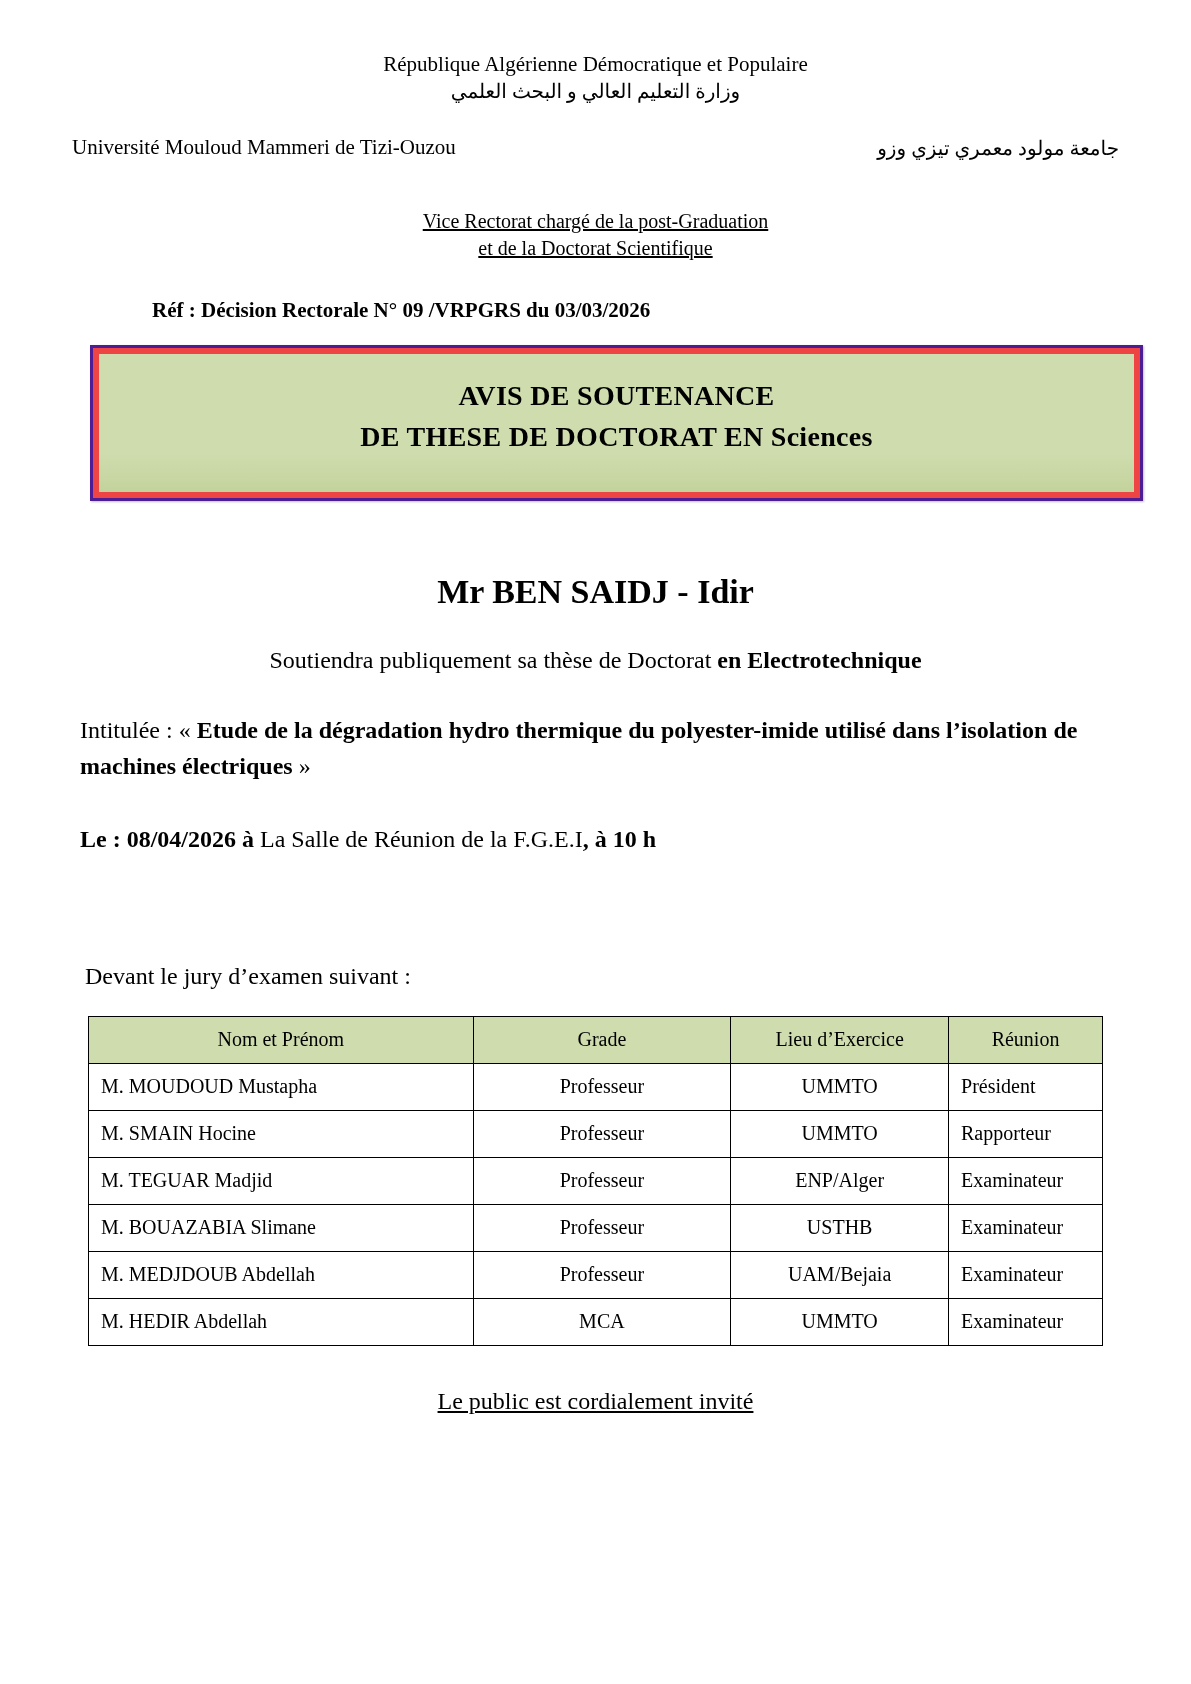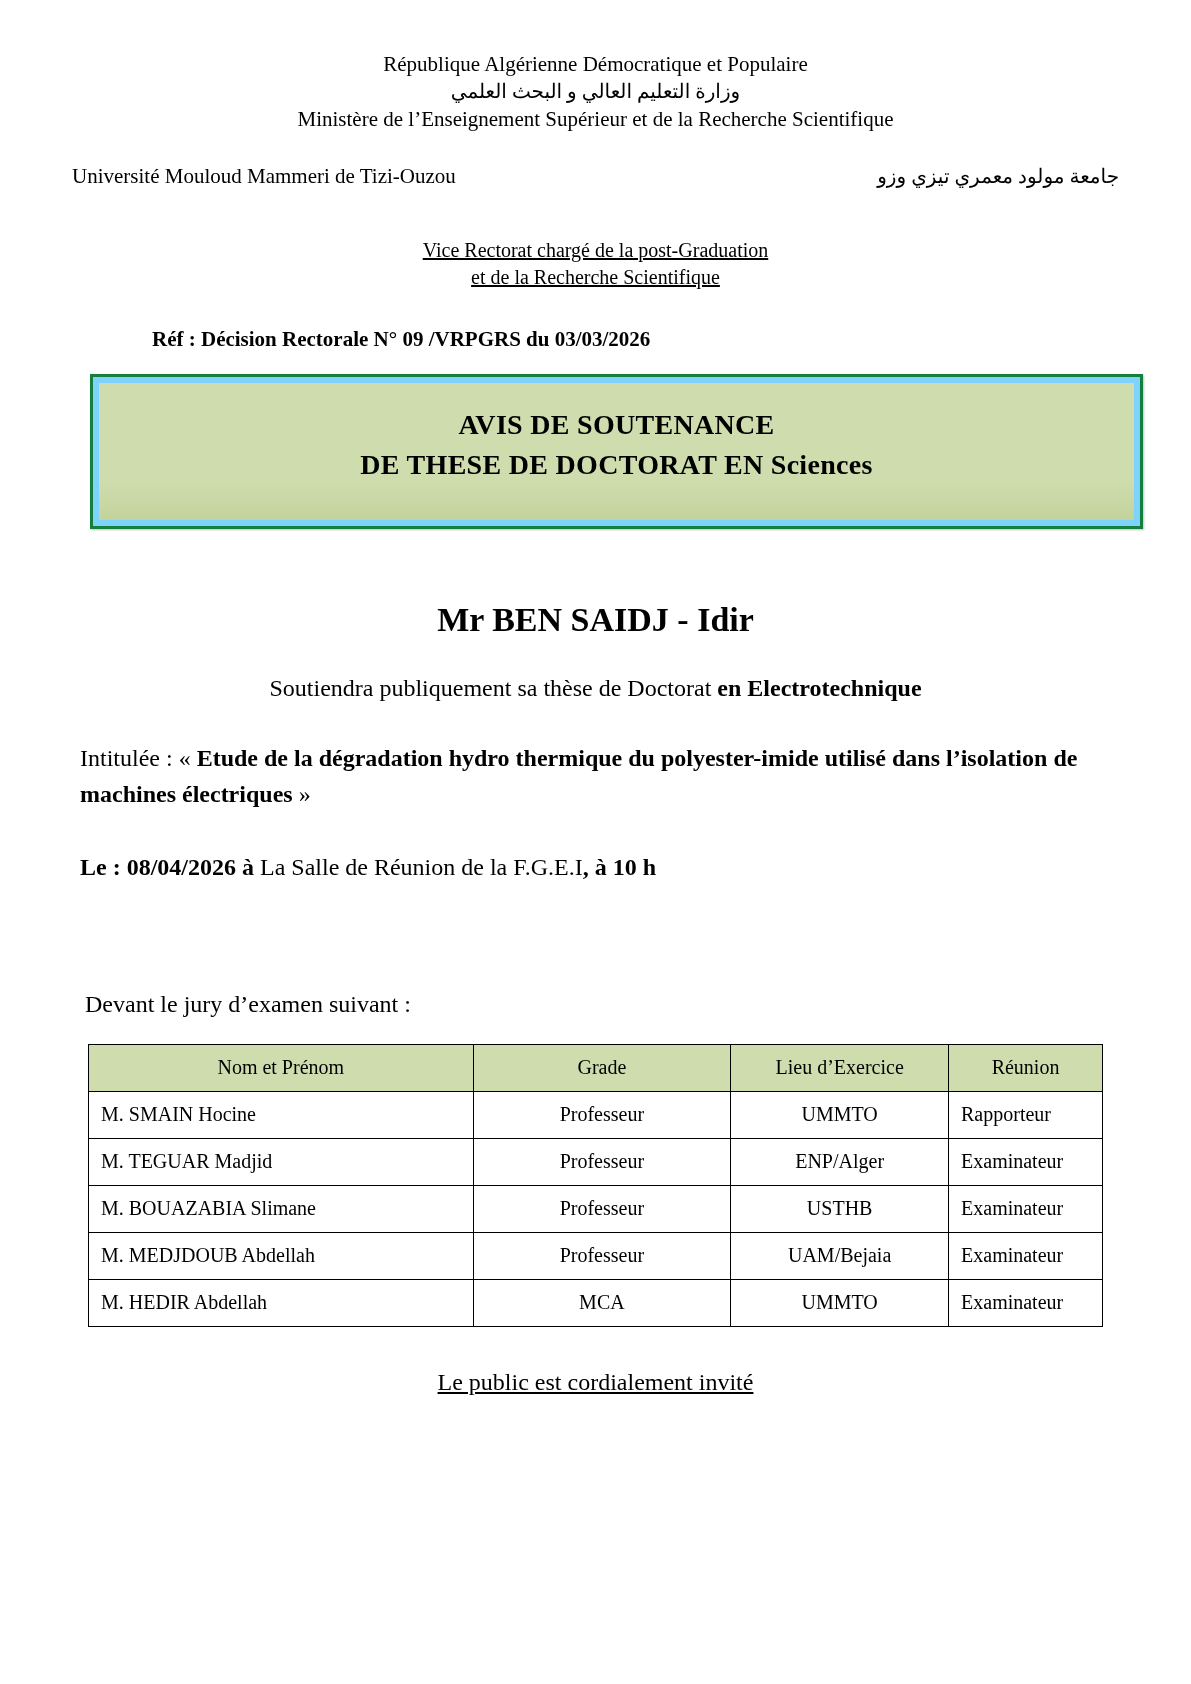--- a/index.html
+++ b/index.html
@@ -62,22 +62,22 @@
 
   .ref {
     margin: 36px 0 0 152px;
     font-size: 21px;
     font-weight: bold;
   }
 
   
   .banner-wrap {
     margin: 22px 48px 0 90px;
-    border: 3px solid #15803d;
-    background: #7dd3fc;
+    border: 3px solid #4c1d95;
+    background: #ef4444;
     padding: 6px;
     box-shadow: 1px 1px 2px rgba(0,0,0,0.25);
   }
   .banner {
     background: linear-gradient(to bottom, #cfdcae 0%, #cfdcae 72%, #c3d39c 100%);
     padding: 22px 10px 34px 10px;
     text-align: center;
   }
   .banner .t1, .banner .t2 {
     font-weight: bold;
@@ -153,31 +153,30 @@
   .footer-invite span { text-decoration: underline; }
 </style>
 </head>
 <body>
 
 <div class="page">
 
   <div class="header">
     <div class="line">République Algérienne Démocratique et Populaire</div>
     <div class="arabic">وزارة التعليم العالي و البحث العلمي</div>
-    <div class="line">Ministère de l’Enseignement Supérieur et  de  la  Recherche  Scientifique</div>
   </div>
 
   <div class="univ-row">
     <div>Université Mouloud Mammeri de Tizi-Ouzou</div>
     <div class="ar">جامعة مولود معمري تيزي وزو</div>
   </div>
 
   <div class="vice-rectorat">
     <span>Vice Rectorat chargé de la post-Graduation</span>
-    <span> et de la Recherche Scientifique</span>
+    <span> et de la Doctorat Scientifique</span>
   </div>
 
   <div class="ref">Réf : Décision Rectorale N° 09 /VRPGRS du 03/03/2026</div>
 
   <div class="banner-wrap">
     <div class="banner">
       <div class="t1">AVIS DE SOUTENANCE</div>
       <div class="t2">DE THESE DE DOCTORAT EN Sciences</div>
     </div>
   </div>
@@ -208,20 +207,26 @@
     <thead>
       <tr>
         <th>Nom et Prénom</th>
         <th>Grade</th>
         <th>Lieu d’Exercice</th>
         <th>Réunion</th>
       </tr>
     </thead>
     <tbody>
       <tr>
+        <td class="name">M. MOUDOUD Mustapha</td>
+        <td class="grade">Professeur</td>
+        <td class="place">UMMTO</td>
+        <td class="quality">Président</td>
+      </tr>
+      <tr>
         <td class="name">M. SMAIN Hocine</td>
         <td class="grade">Professeur</td>
         <td class="place">UMMTO</td>
         <td class="quality">Rapporteur</td>
       </tr>
       <tr>
         <td class="name">M. TEGUAR Madjid</td>
         <td class="grade">Professeur</td>
         <td class="place">ENP/Alger</td>
         <td class="quality">Examinateur</td>

